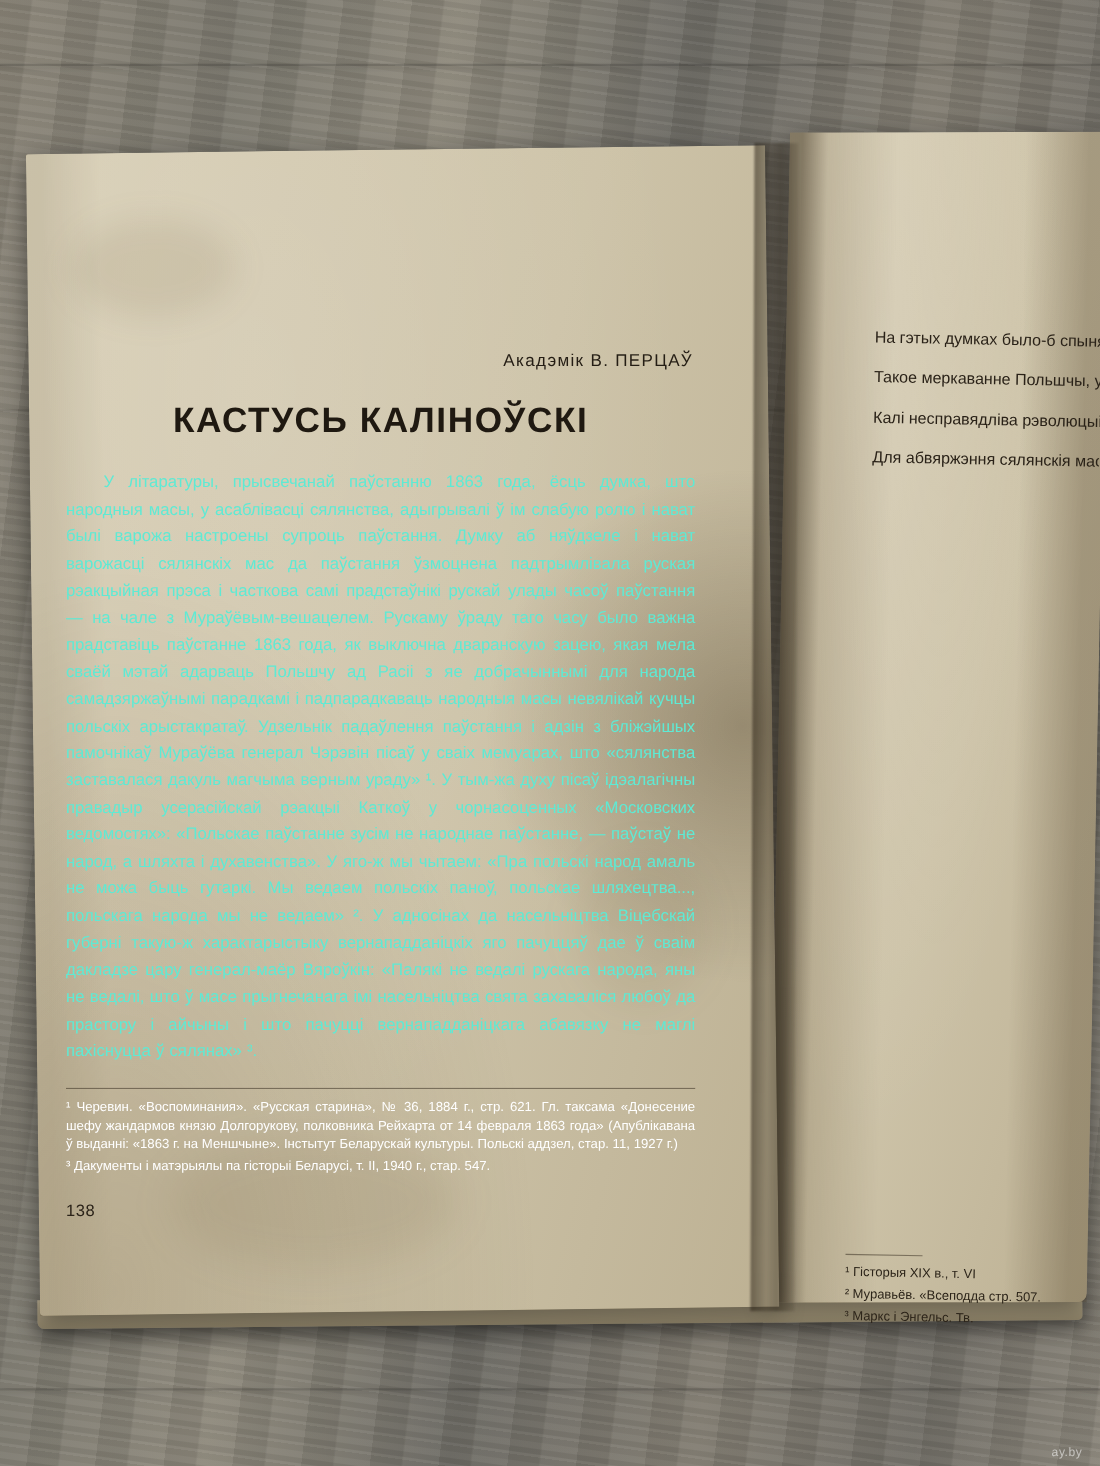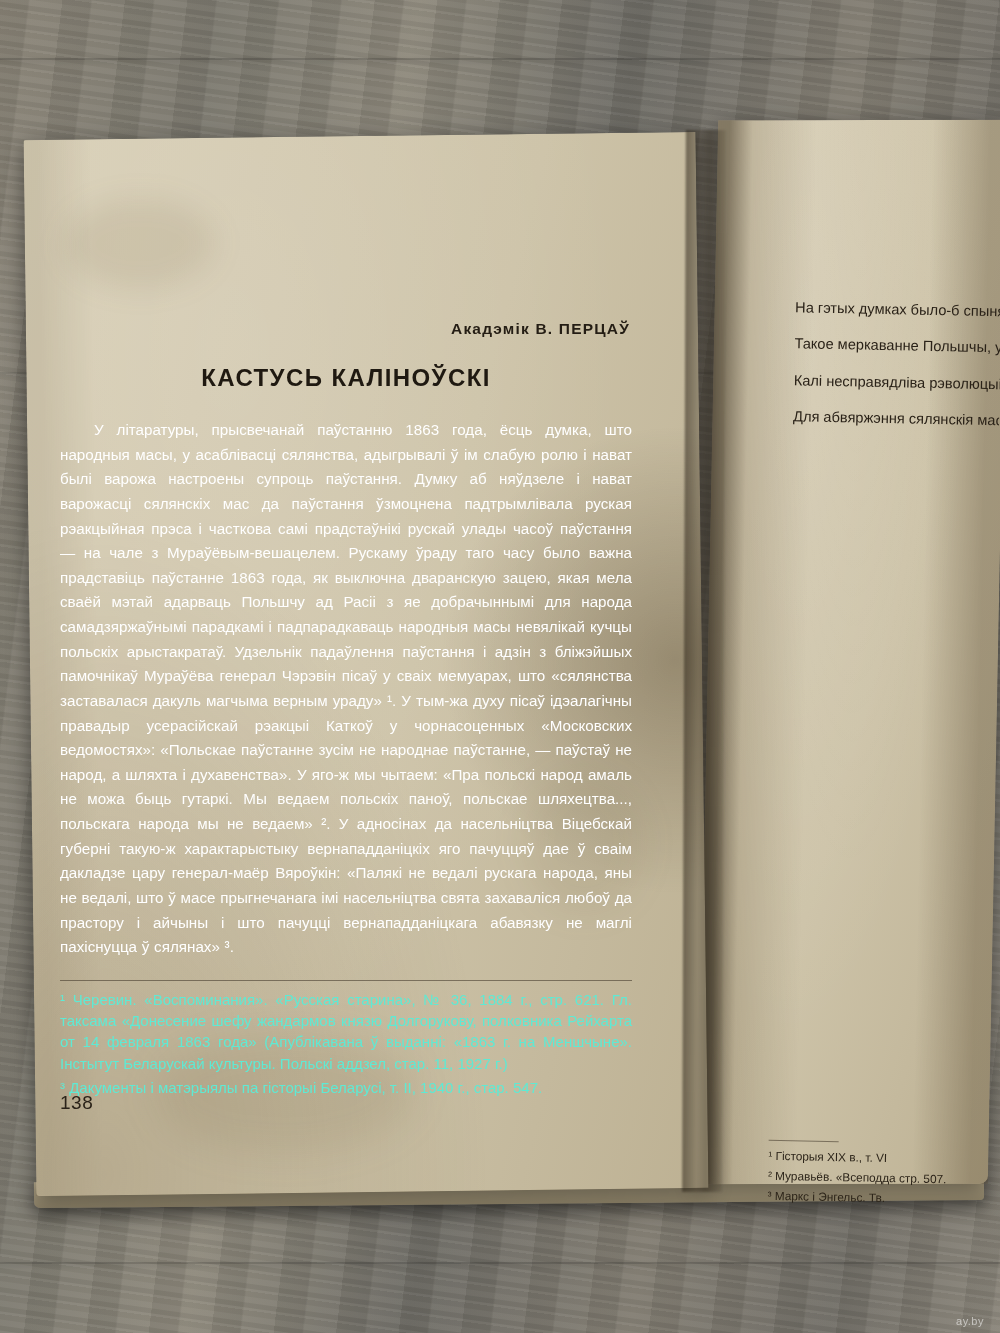--- a/index.html
+++ b/index.html
@@ -137,64 +137,64 @@
   .text-area {
     position: absolute;
     left: 52px;
     top: 200px;
     width: 572px;
     color: #2a2218;
   }
   .byline {
     text-align: right;
     font-size: 15.5px;
-    font-weight: bold;
+    font-weight: normal;
     letter-spacing: 1.2px;
     margin: 0 2px 26px 0;
     color: #241d14;
   }
   .chapter-title {
     text-align: center;
-    font-size: 24px;
+    font-size: 32px;
     font-weight: bold;
     letter-spacing: 1.4px;
     margin: 0 0 26px 0;
     color: #1f1911;
   }
   .body-para {
     font-size: 15.2px;
     line-height: 1.62;
     text-align: justify;
     text-indent: 34px;
     margin: 0;
-    color: #ffffff;
+    color: #5eead4;
     word-spacing: 0.5px;
   }
 
   .footnote-rule {
     margin: 20px 0 8px 0;
     width: 100%;
     height: 1px;
     background: rgba(45,36,24,0.5);
   }
   .footnotes {
-    font-size: 15px;
+    font-size: 12px;
     line-height: 1.42;
     text-align: justify;
-    color: #5eead4;
+    color: #ffffff;
   }
   .footnotes p {
     margin: 0 0 3px 0;
   }
 
   .folio {
     position: absolute;
     left: 52px;
     top: 972px;
-    font-size: 19px;
+    font-size: 15px;
     color: #2b2319;
     letter-spacing: 0.5px;
   }
 
   
   .right-text {
     position: absolute;
     left: 760px;
     top: 178px;
     width: 232px;

